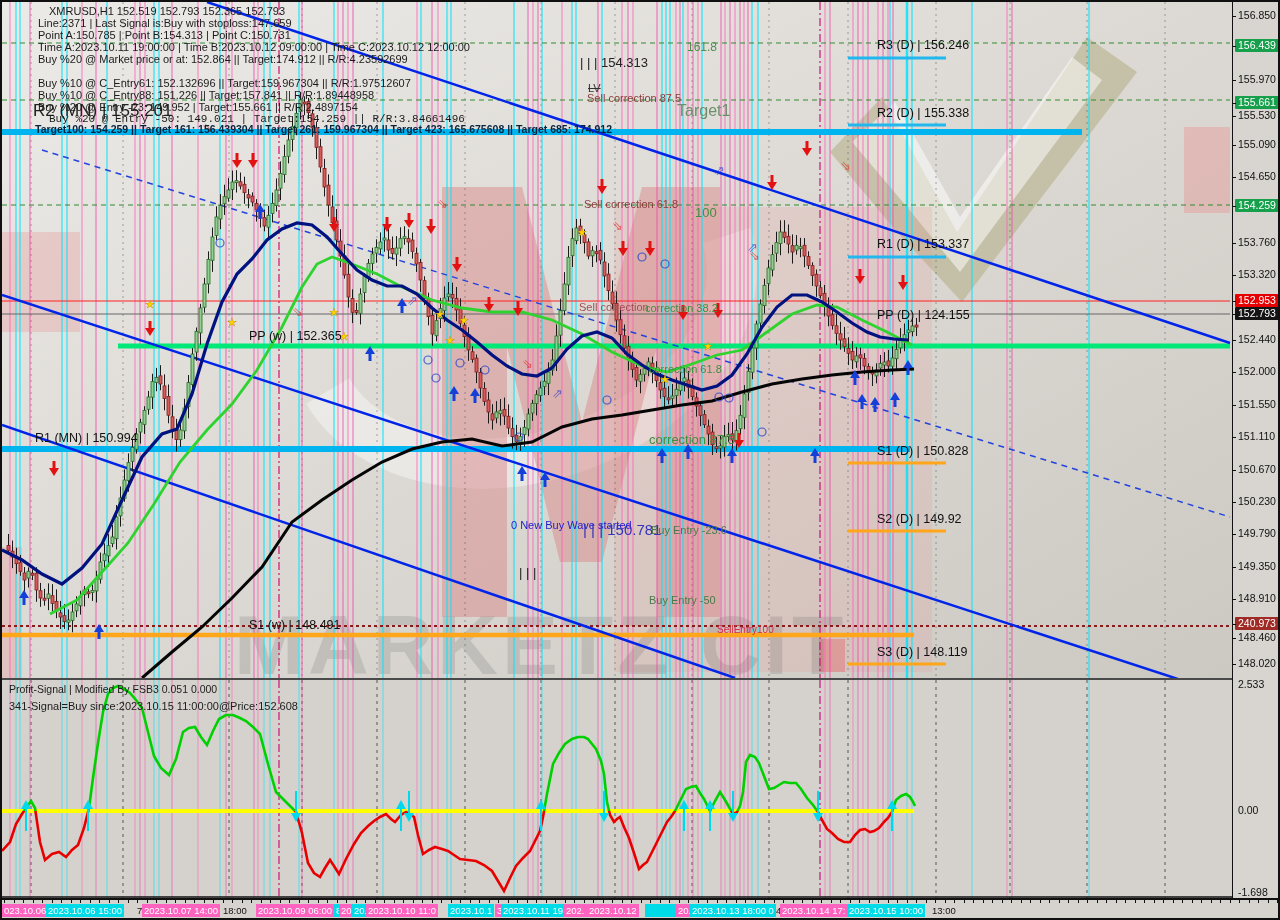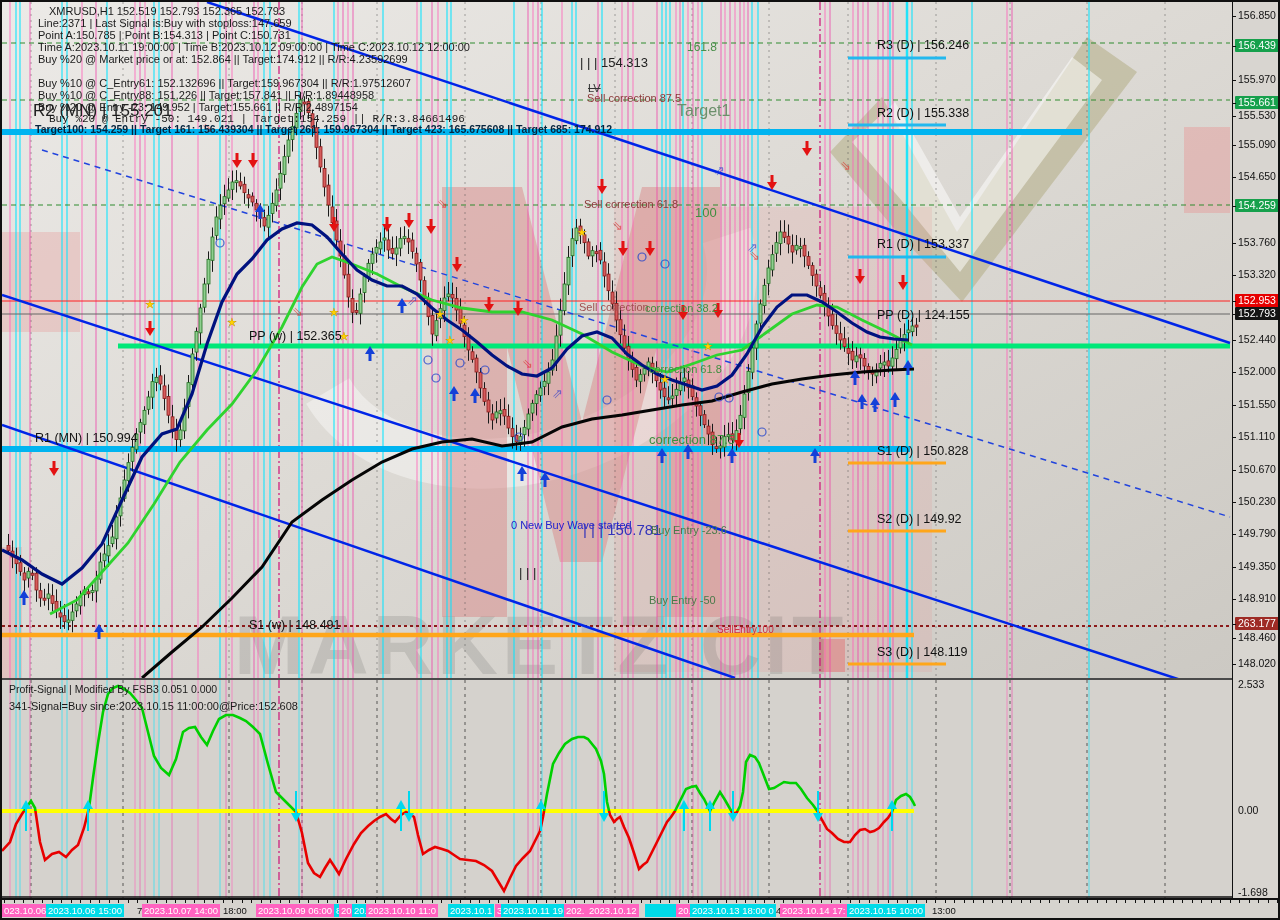--- a/index.html
+++ b/index.html
@@ -985,21 +985,21 @@
       <div class="plabel" style="top: 461px;">150.670</div>
       <div class="ptick" style="top: 468px;"></div>
       <div class="plabel" style="top: 493px;">150.230</div>
       <div class="ptick" style="top: 500px;"></div>
       <div class="plabel" style="top: 525px;">149.790</div>
       <div class="ptick" style="top: 532px;"></div>
       <div class="plabel" style="top: 558px;">149.350</div>
       <div class="ptick" style="top: 565px;"></div>
       <div class="plabel" style="top: 590px;">148.910</div>
       <div class="ptick" style="top: 597px;"></div>
-      <div class="plabel pbadge bg-maroon" style="top: 615px;">263.177</div>
+      <div class="plabel pbadge bg-maroon" style="top: 615px;">240.973</div>
       <div class="ptick" style="top: 622px;"></div>
       <div class="plabel" style="top: 629px;">148.460</div>
       <div class="ptick" style="top: 636px;"></div>
       <div class="plabel" style="top: 655px;">148.020</div>
       <div class="ptick" style="top: 662px;"></div>
       <div class="plabel" style="top: 676px;">2.533</div>
       <div class="plabel" style="top: 802px;">0.00</div>
       <div class="plabel" style="top: 884px;">-1.698</div>
     </div>
   <div id="taxis">

